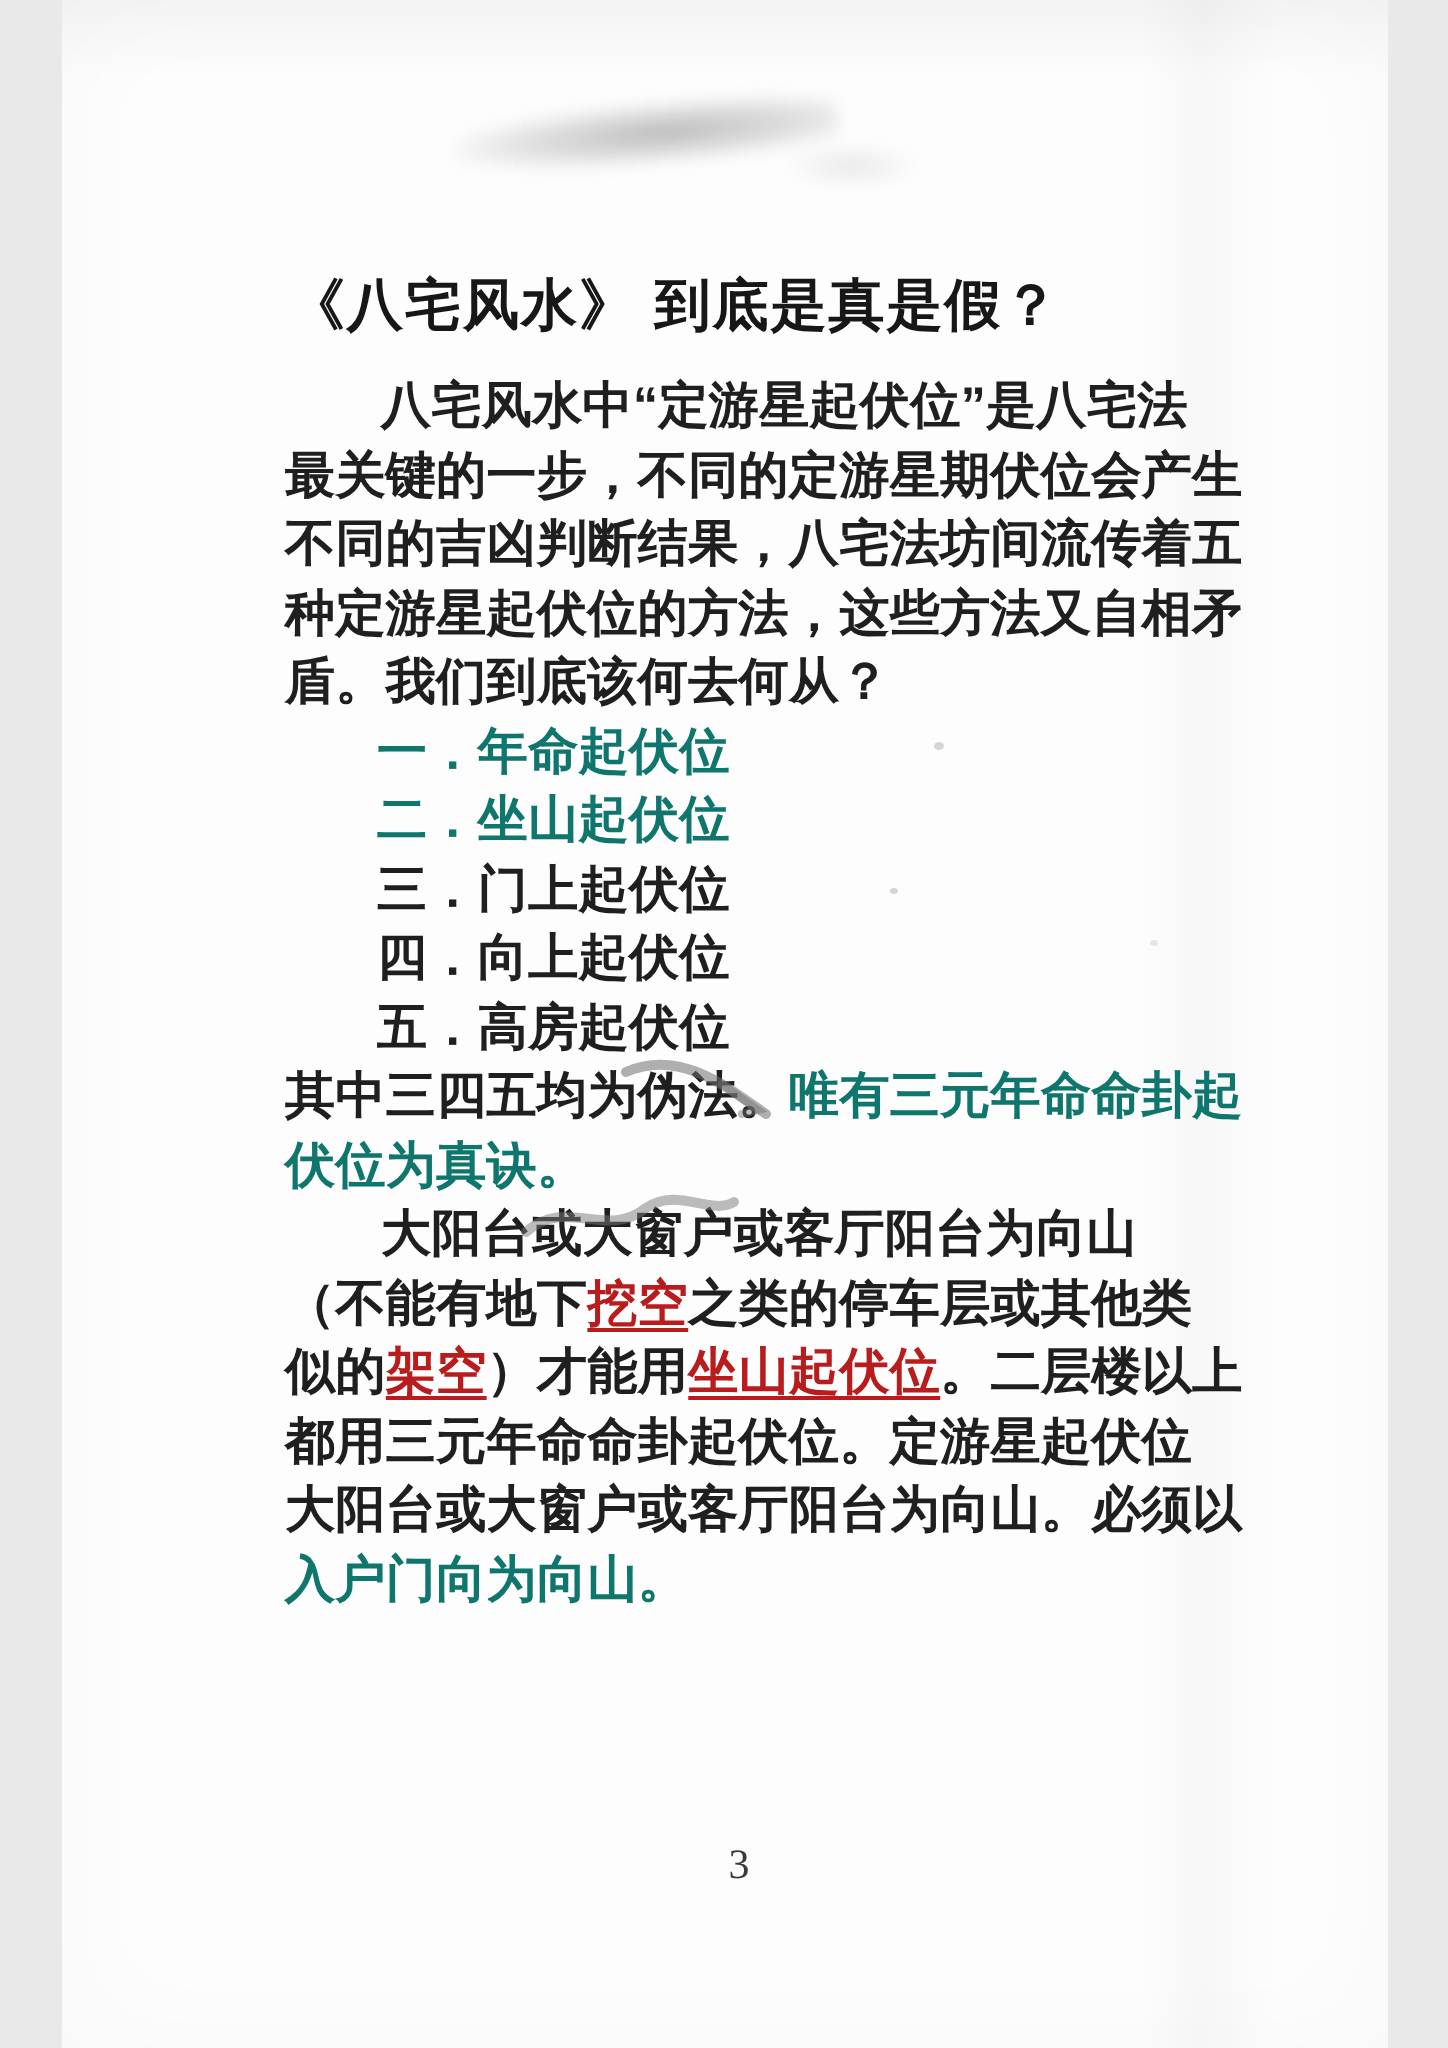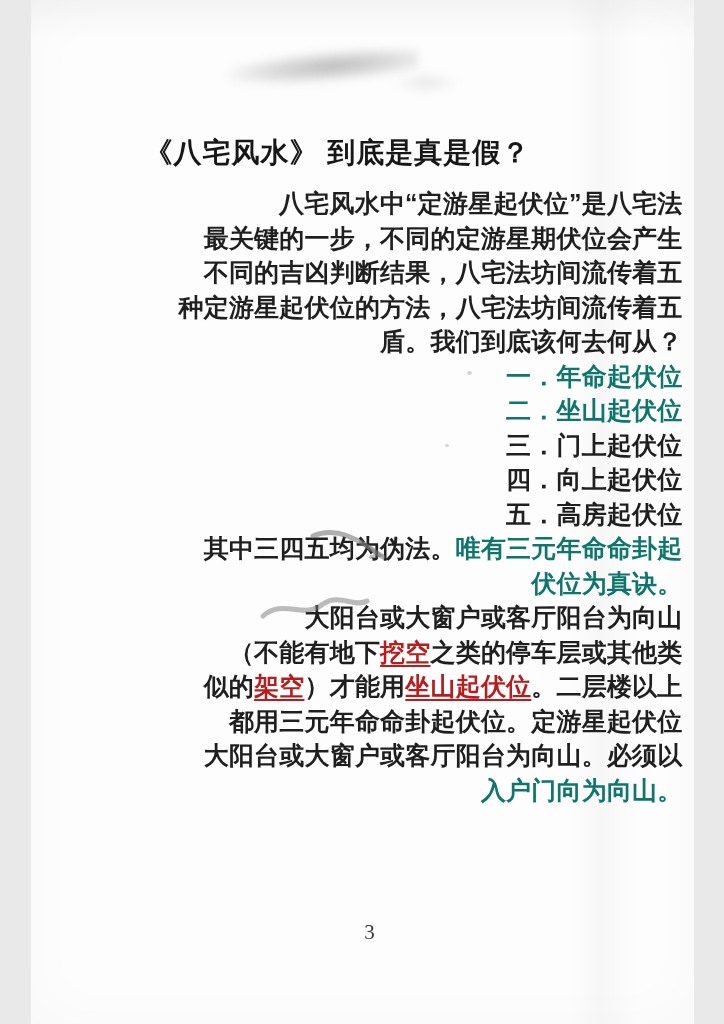--- a/index.html
+++ b/index.html
@@ -16,21 +16,21 @@
     background:linear-gradient(180deg,rgba(0,0,0,0.03),rgba(0,0,0,0));pointer-events:none;}
 
   .doc-title{
     position:absolute;left:114px;top:134px;width:560px;height:38px;
     font-size:28px;line-height:38px;font-weight:700;color:#171717;
     letter-spacing:1px;white-space:nowrap;
   }
   .textcol{position:absolute;left:112px;top:186px;width:540px;}
   .line{
     height:34.5px;line-height:34.5px;font-size:25px;font-weight:700;
-    color:#1f1f1f;white-space:nowrap;letter-spacing:0.2px;text-align:right;
+    color:#1f1f1f;white-space:nowrap;letter-spacing:0.2px;
   }
   .indent{padding-left:48px;}
   .list-indent{padding-left:46px;}
   .red{color:#0f766e;}
   .red-u{color:#b91c1c;text-decoration:underline;text-decoration-thickness:2px;text-underline-offset:4px;}
 
   .page-number{
     position:absolute;top:920px;left:0;width:678px;text-align:center;
     font-family:"Liberation Serif","DejaVu Serif",serif;
     font-size:21px;color:#3a3a3a;
@@ -61,21 +61,21 @@
   <div class="smudge-top"></div>
   <div class="smudge-tail"></div>
 
   <div class="doc-title">《八宅风水》 到底是真是假？</div>
 
   <div class="textcol">
 
     <div class="line indent">八宅风水中“定游星起伏位”是八宅法</div>
     <div class="line">最关键的一步，不同的定游星期伏位会产生</div>
     <div class="line">不同的吉凶判断结果，八宅法坊间流传着五</div>
-    <div class="line">种定游星起伏位的方法，八宅法坊间流传着五</div>
+    <div class="line">种定游星起伏位的方法，这些方法又自相矛</div>
     <div class="line">盾。我们到底该何去何从？</div>
 
     <div class="line list-indent red">一．年命起伏位</div>
     <div class="line list-indent red">二．坐山起伏位</div>
     <div class="line list-indent">三．门上起伏位</div>
     <div class="line list-indent">四．向上起伏位</div>
     <div class="line list-indent">五．高房起伏位</div>
 
     <div class="line"><span>其中三四五均为伪法。</span><span class="red">唯有三元年命命卦起</span></div>
     <div class="line red">伏位为真诀。</div>

